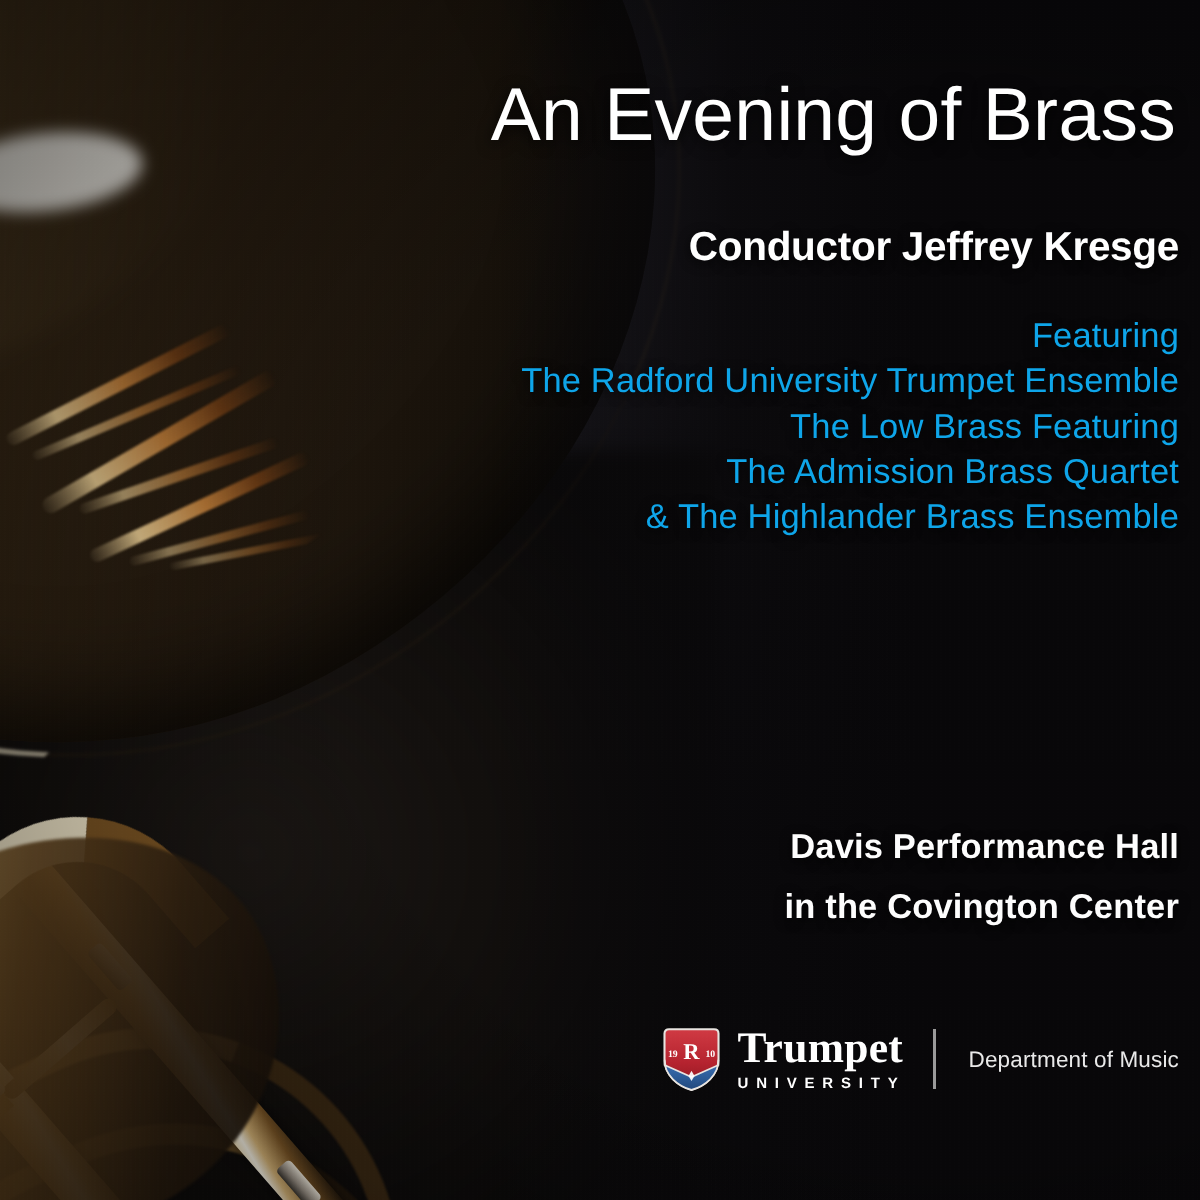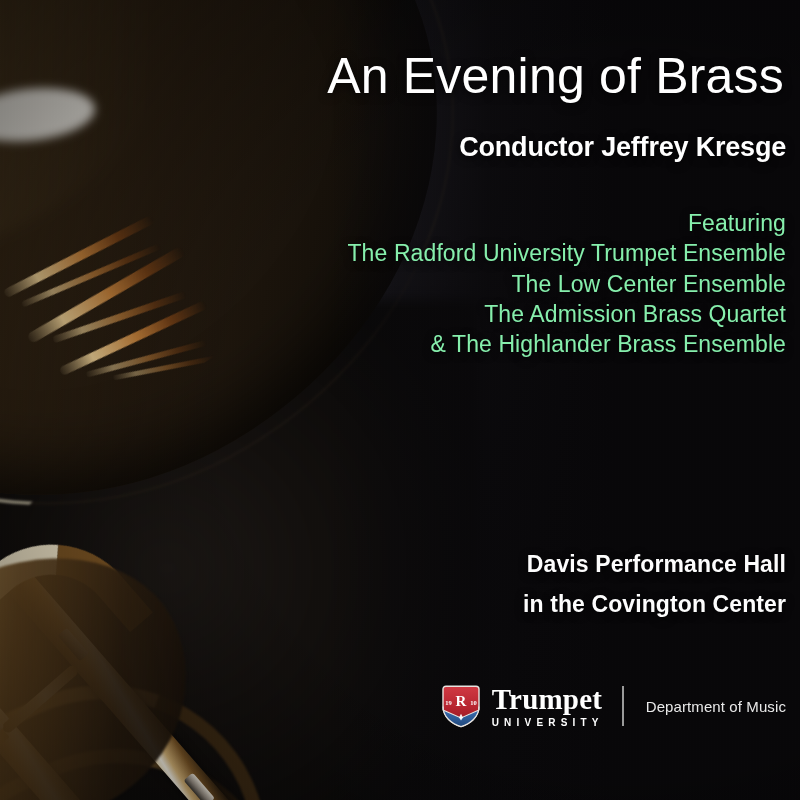--- a/index.html
+++ b/index.html
@@ -170,34 +170,34 @@
   .title{
     position:absolute;right:16px;top:50px;
     font-size:50px;line-height:1.06;
     font-weight:400;
     letter-spacing:.2px;
     color:#ffffff;
     text-shadow:0 2px 10px rgba(0,0,0,.85);
     white-space:nowrap;
   }
   .conductor{
-    position:absolute;right:14px;top:133px;
+    position:absolute;right:14px;top:150px;
     font-size:27px;line-height:1.1;
     font-weight:700;
     letter-spacing:-.2px;
     color:#ffffff;
     text-shadow:0 2px 8px rgba(0,0,0,.8);
     white-space:nowrap;
   }
   .featuring{
     position:absolute;right:14px;top:208px;
     font-size:23px;line-height:1.32;
     font-weight:400;
     letter-spacing:.1px;
-    color:#86efac;
+    color:#0ea5e9;
     text-shadow:0 2px 8px rgba(0,0,0,.8);
   }
   .featuring div{white-space:nowrap;}
   .datetime{
     position:absolute;right:14px;top:401px;
     font-size:27px;line-height:1.62;
     font-weight:400;
     letter-spacing:.1px;
     color:#fdfdfd;
     text-shadow:0 2px 8px rgba(0,0,0,.8);
@@ -296,21 +296,21 @@
 
   <div class="content">
 
     <div class="title">An Evening of Brass</div>
 
     <div class="conductor">Conductor Jeffrey Kresge</div>
 
     <div class="featuring">
       <div>Featuring</div>
       <div>The Radford University Trumpet Ensemble</div>
-      <div>The Low Center Ensemble</div>
+      <div>The Low Brass Featuring</div>
       <div>The Admission Brass Quartet</div>
       <div>&amp;  The Highlander Brass Ensemble</div>
     </div>
 
 
     <div class="venue">
       <div>Davis Performance Hall</div>
       <div>in the Covington Center</div>
     </div>
 

